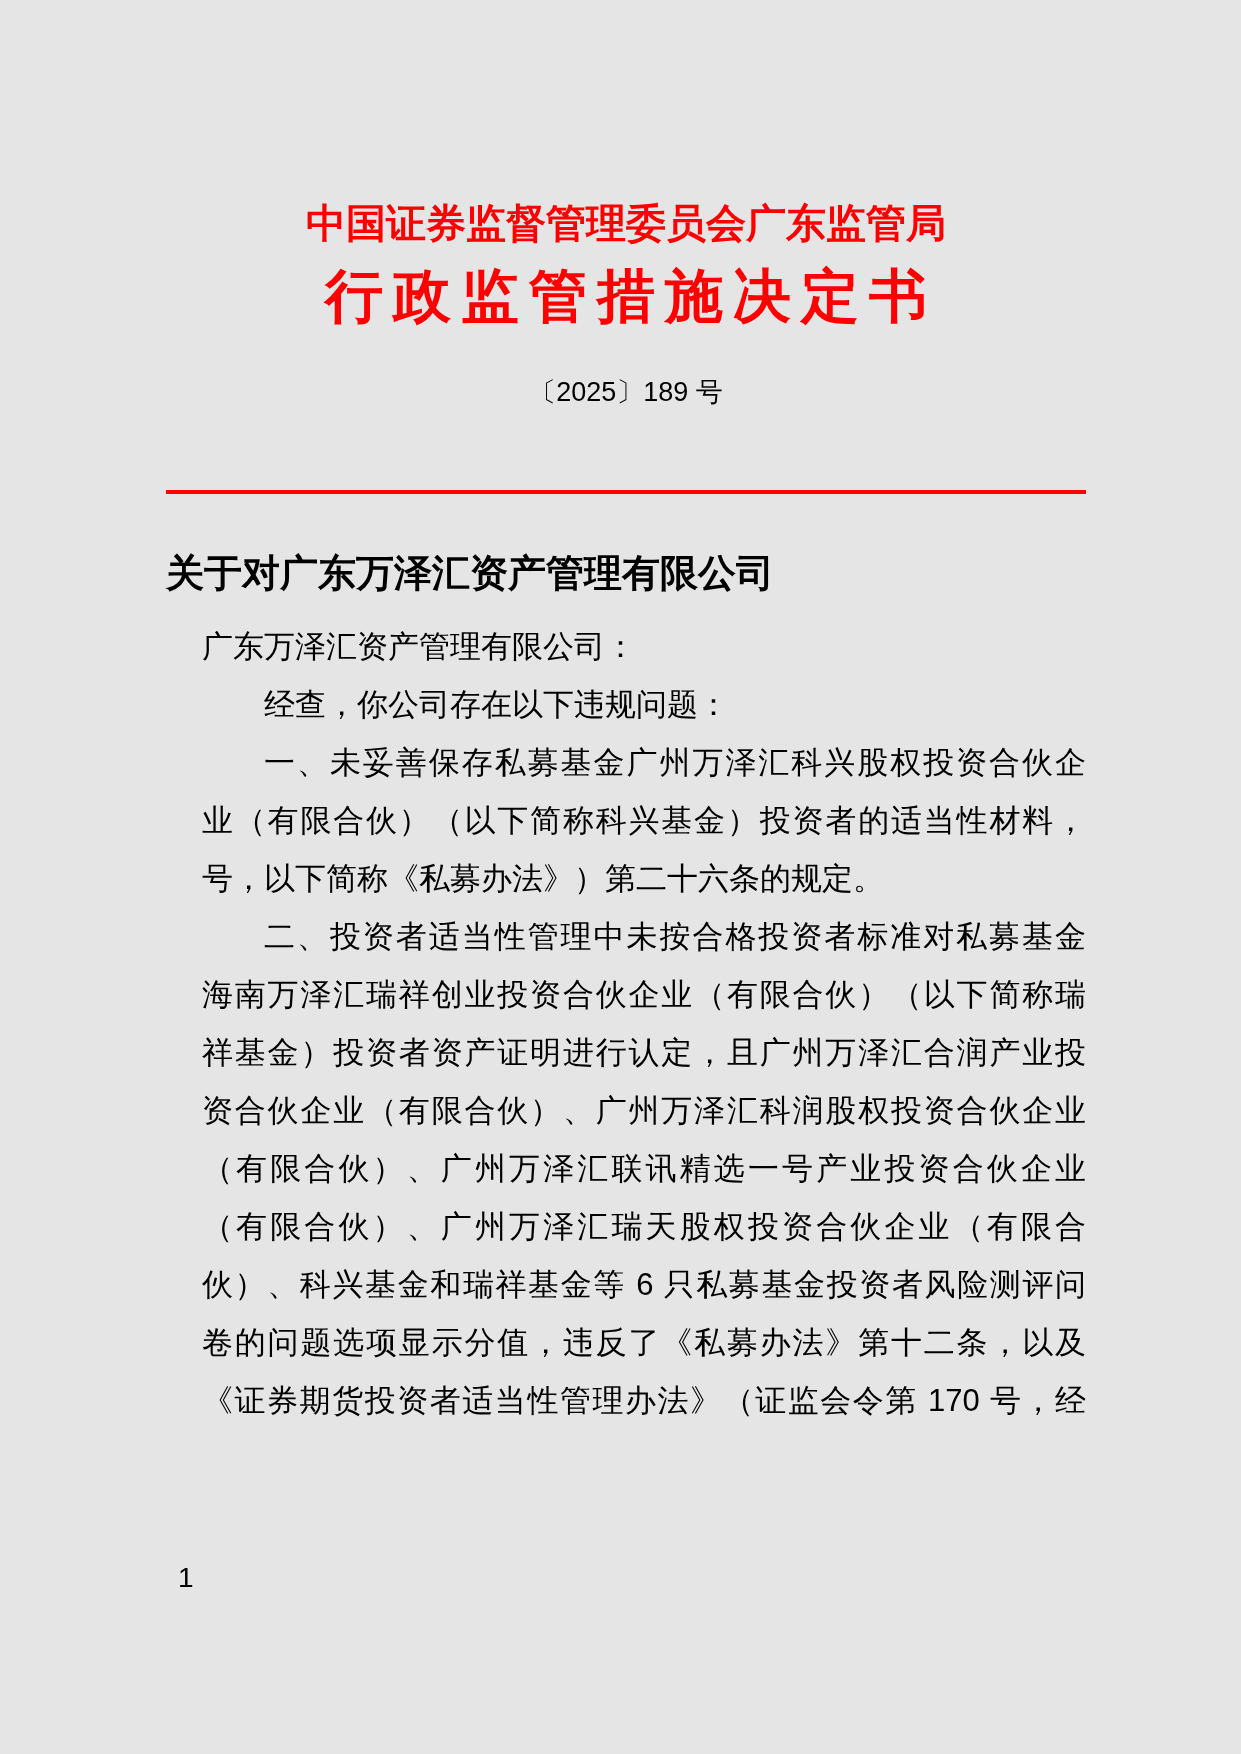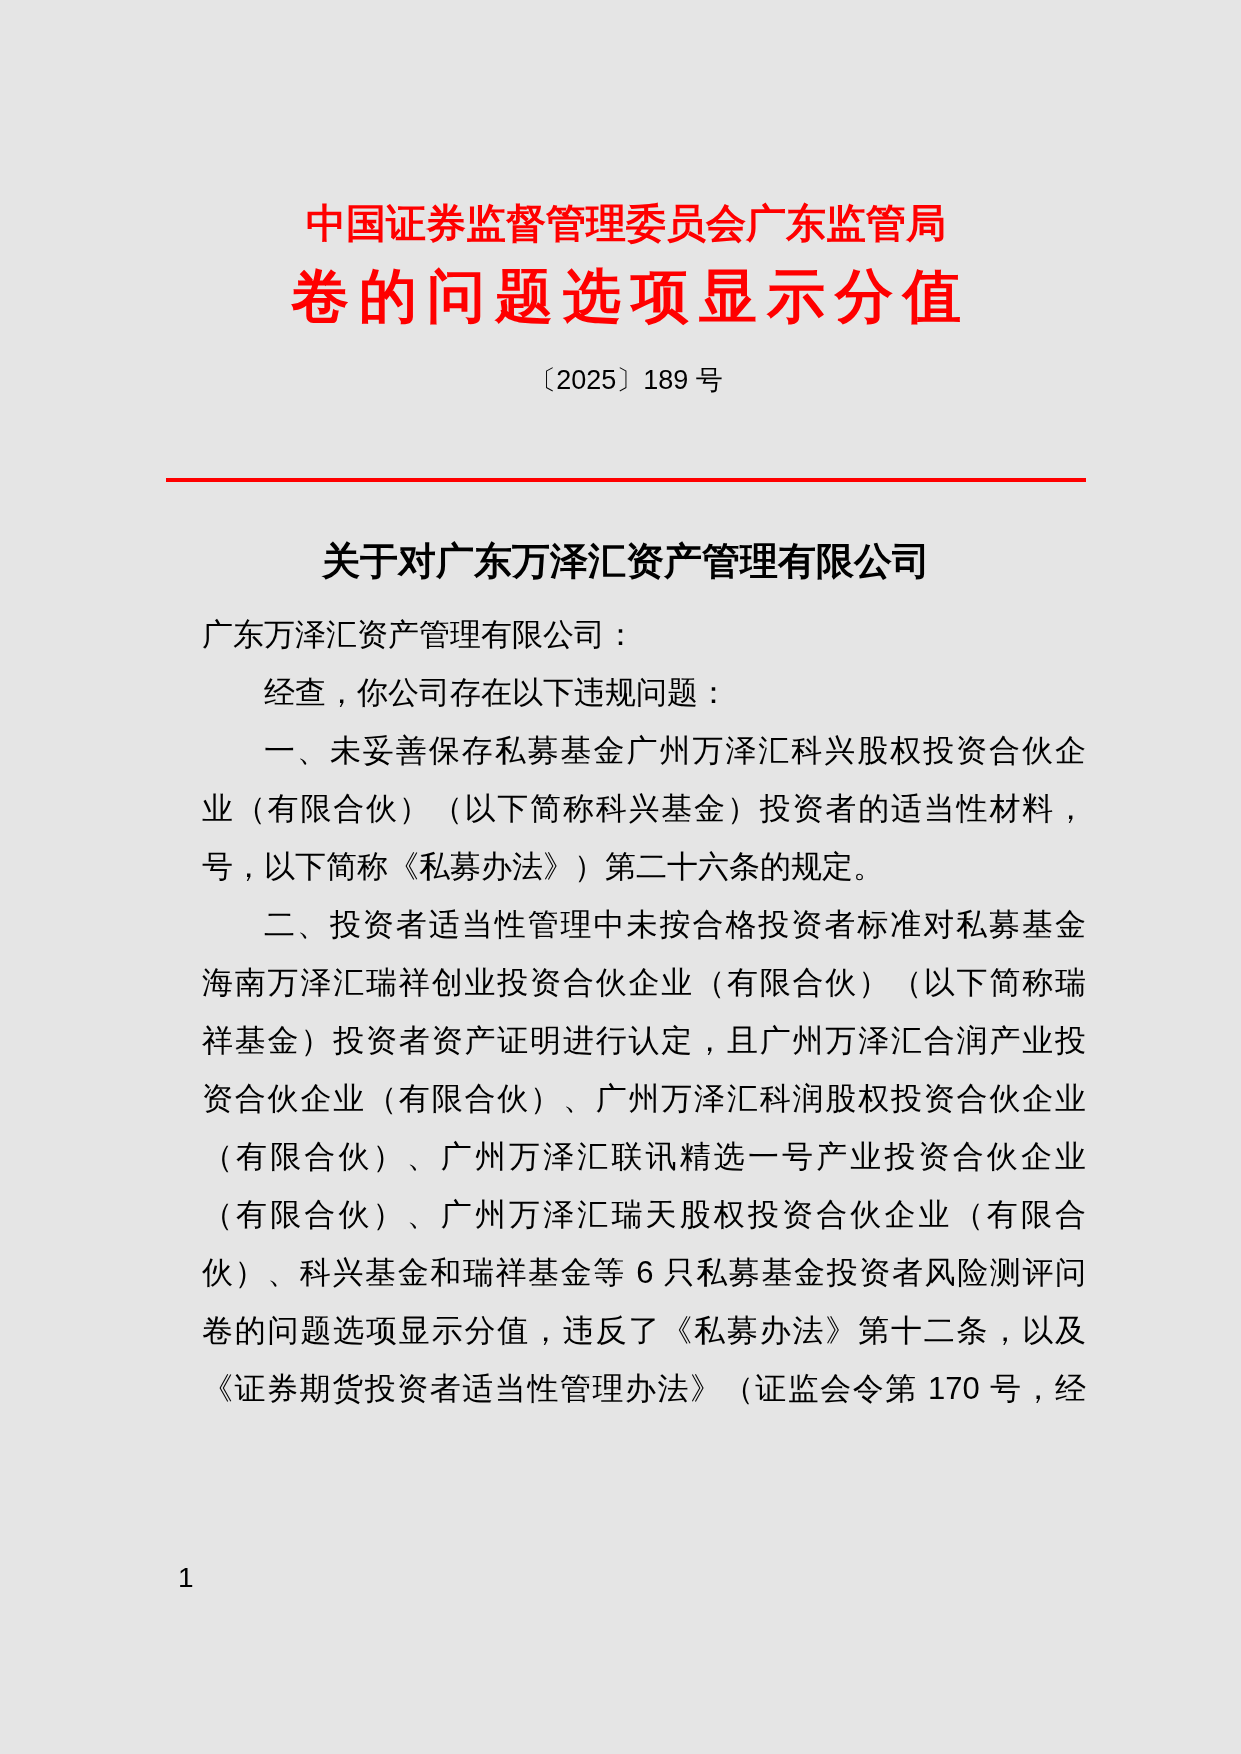--- a/index.html
+++ b/index.html
@@ -36,36 +36,36 @@
     font-size: 58px;
     line-height: 72px;
     font-weight: 700;
     letter-spacing: 10px;
     padding-left: 10px;
     color: var(--accent, #ff0000);
     text-align: center;
     white-space: nowrap;
   }
   .doc-number {
-    margin-top: 32px;
+    margin-top: 44px;
     font-size: 27px;
     line-height: 32px;
     text-align: center;
   }
   .red-rule {
     margin-top: 82px;
     height: 4px;
     background: var(--accent, #ff0000);
   }
   .decision-title {
     margin-top: 50px;
     font-size: 38px;
     line-height: 58px;
     font-weight: 700;
-    text-align: center;
+    text-align: left;
   }
   .doc-body {
     margin-top: 16px;
     font-size: 31px;
     line-height: 58px;
     text-align: left;
     margin-left: 36px;
   }
   .doc-body .line {
     width: 100%;
@@ -86,21 +86,21 @@
   }
 </style>
 </head>
 <body>
 
 <div class="page" style="--accent: #ff0000;">
   <div class="content">
 
     <h1 class="org-title">中国证券监督管理委员会广东监管局</h1>
 
-    <h2 class="doc-type">卷的问题选项显示分值</h2>
+    <h2 class="doc-type">行政监管措施决定书</h2>
 
     <div class="doc-number">〔2025〕189 号</div>
 
     <div class="red-rule"></div>
 
     <div class="decision-title">
       <div>关于对广东万泽汇资产管理有限公司</div>
     </div>
 
     <div class="doc-body">

